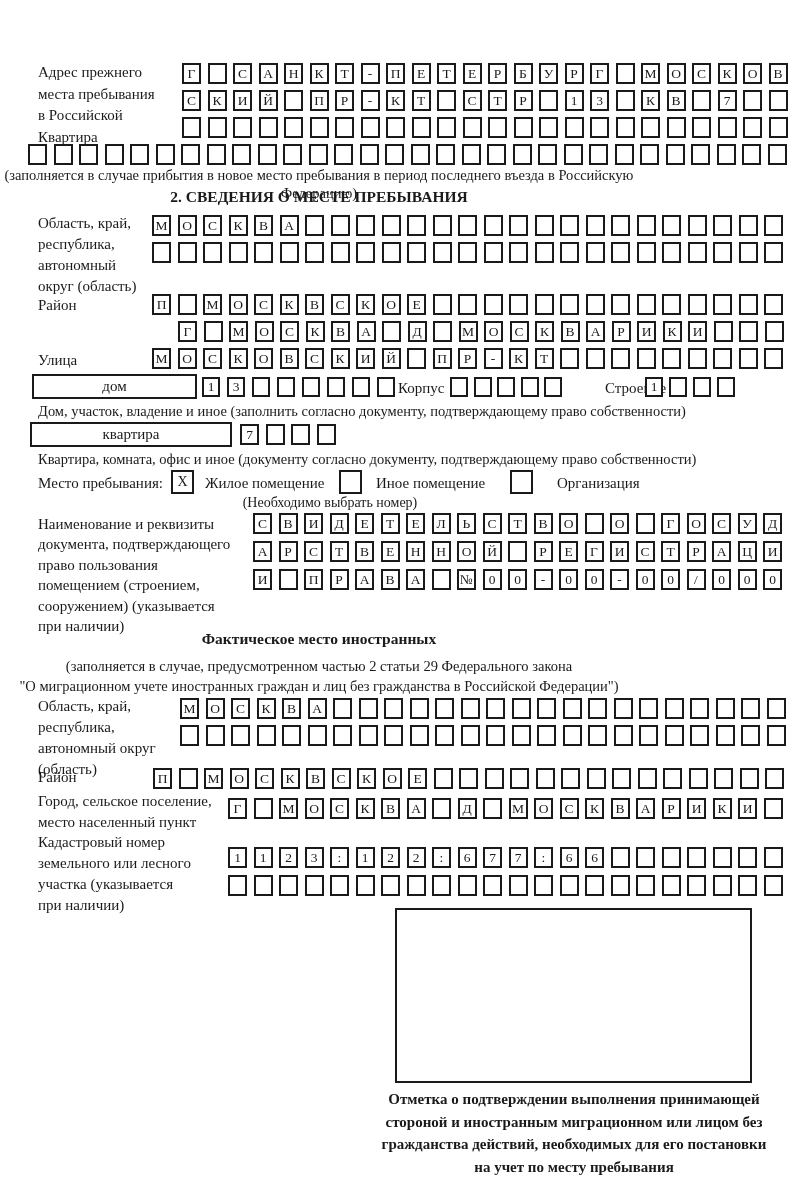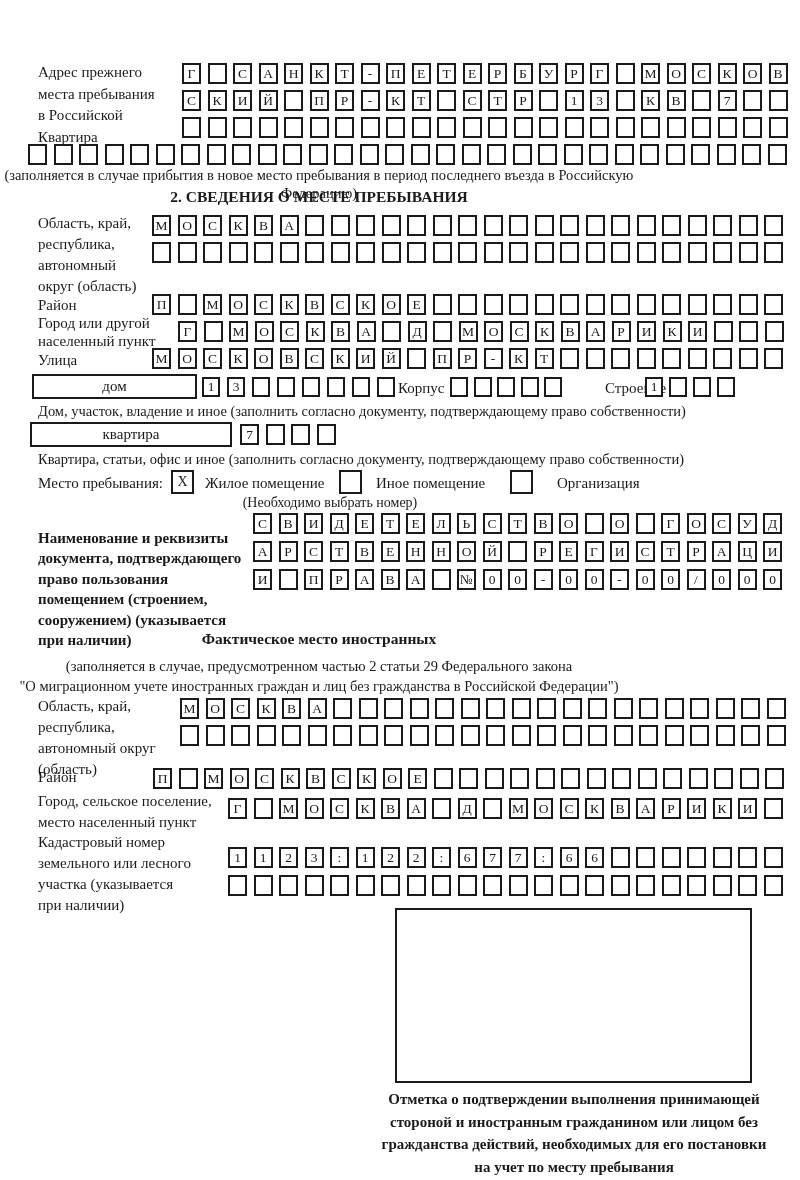--- a/index.html
+++ b/index.html
@@ -68,42 +68,40 @@
 Квартира</div>
   <div class="caption centered" style="top:166px;">(заполняется в случае прибытия в новое место пребывания в период последнего въезда в Российскую Федерацию)</div>
 
   <div class="lbl centered bold" style="top:186px; font-size:15.5px;">2. СВЕДЕНИЯ О МЕСТЕ ПРЕБЫВАНИЯ</div>
 
   <div class="lbl" style="left:38px; top:213px;">Область, край,
 республика,
 автономный
 округ (область)</div>
   <div class="lbl" style="left:38px; top:295px;">Район</div>
-  <div class="lbl" style="left:38px; top:315px; line-height:17.5px;">Город или другой
-населенный пункт</div>
   <div class="lbl" style="left:38px; top:350px;">Улица</div>
 
   <div class="widebox" style="left:32px; top:374px; width:165px; height:25px; line-height:21px;">дом</div>
   <div class="lbl" style="left:398px; top:378px;">Корпус</div>
   <div class="lbl" style="left:570px; top:378px;margin-left:35px;">Строение</div>
   <div class="caption" style="left:38px; top:402px;">Дом, участок, владение и иное (заполнить согласно документу, подтверждающему право собственности)</div>
 
   <div class="widebox" style="left:30px; top:422px; width:202px; height:25px; line-height:21px;">квартира</div>
-  <div class="caption" style="left:38px; top:450px;">Квартира, статьи, офис и иное (заполнить согласно документу, подтверждающему право собственности)</div>
+  <div class="caption" style="left:38px; top:450px;">Квартира, комната, офис и иное (документу согласно документу, подтверждающему право собственности)</div>
 
   <div class="lbl" style="left:38px; top:473px;">Место пребывания:</div>
   <span class="checkbox" style="left:171px; top:470px;">X</span>
   <div class="lbl" style="left:205px; top:473px;">Жилое помещение</div>
   <span class="checkbox" style="left:339px; top:470px;"></span>
   <div class="lbl" style="left:376px; top:473px;">Иное помещение</div>
   <span class="checkbox" style="left:510px; top:470px;"></span>
   <div class="lbl" style="left:557px; top:473px;">Организация</div>
   <div class="caption" style="left:150px; top:494px; width:360px; text-align:center; font-size:14px;">(Необходимо выбрать номер)</div>
 
-  <div class="lbl" style="left:38px; top:528px; line-height:20.4px;font-weight:bold;">Наименование и реквизиты
+  <div class="lbl" style="left:38px; top:514px; line-height:20.4px;">Наименование и реквизиты
 документа, подтверждающего
 право пользования
 помещением (строением,
 сооружением) (указывается
 при наличии)</div>
 
   <div class="lbl centered bold" style="top:628px; font-size:15.5px;">Фактическое место иностранных</div>
   <div class="caption centered" style="top:657px;">(заполняется в случае, предусмотренном частью 2 статьи 29 Федерального закона</div>
   <div class="caption centered" style="top:677px;">"О миграционном учете иностранных граждан и лиц без гражданства в Российской Федерации")</div>
 
@@ -114,21 +112,21 @@
   <div class="lbl" style="left:38px; top:767px;">Район</div>
   <div class="lbl" style="left:38px; top:791px;">Город, сельское поселение,
 место населенный пункт</div>
   <div class="lbl" style="left:38px; top:832px;">Кадастровый номер
 земельного или лесного
 участка (указывается
 при наличии)</div>
 
   <div class="stampbox" style="left:395px; top:908px; width:357px; height:175px;"></div>
   <div class="lbl bold" style="left:353px; top:1088px; width:442px; text-align:center; line-height:22.5px; font-size:15px;">Отметка о подтверждении выполнения принимающей
-стороной и иностранным гражданином или лицом без
+стороной и иностранным миграционном или лицом без
 гражданства действий, необходимых для его постановки
 на учет по месту пребывания</div>
 
   <div id="boxes-layer">
       <div class="box-row" style="left: 182px; top: 63px;">
         <span class="cell" style="left: 0px;">Г</span>
         <span class="cell" style="left: 25.5px;"></span>
         <span class="cell" style="left: 51px;">С</span>
         <span class="cell" style="left: 76.5px;">А</span>
         <span class="cell" style="left: 102px;">Н</span>

